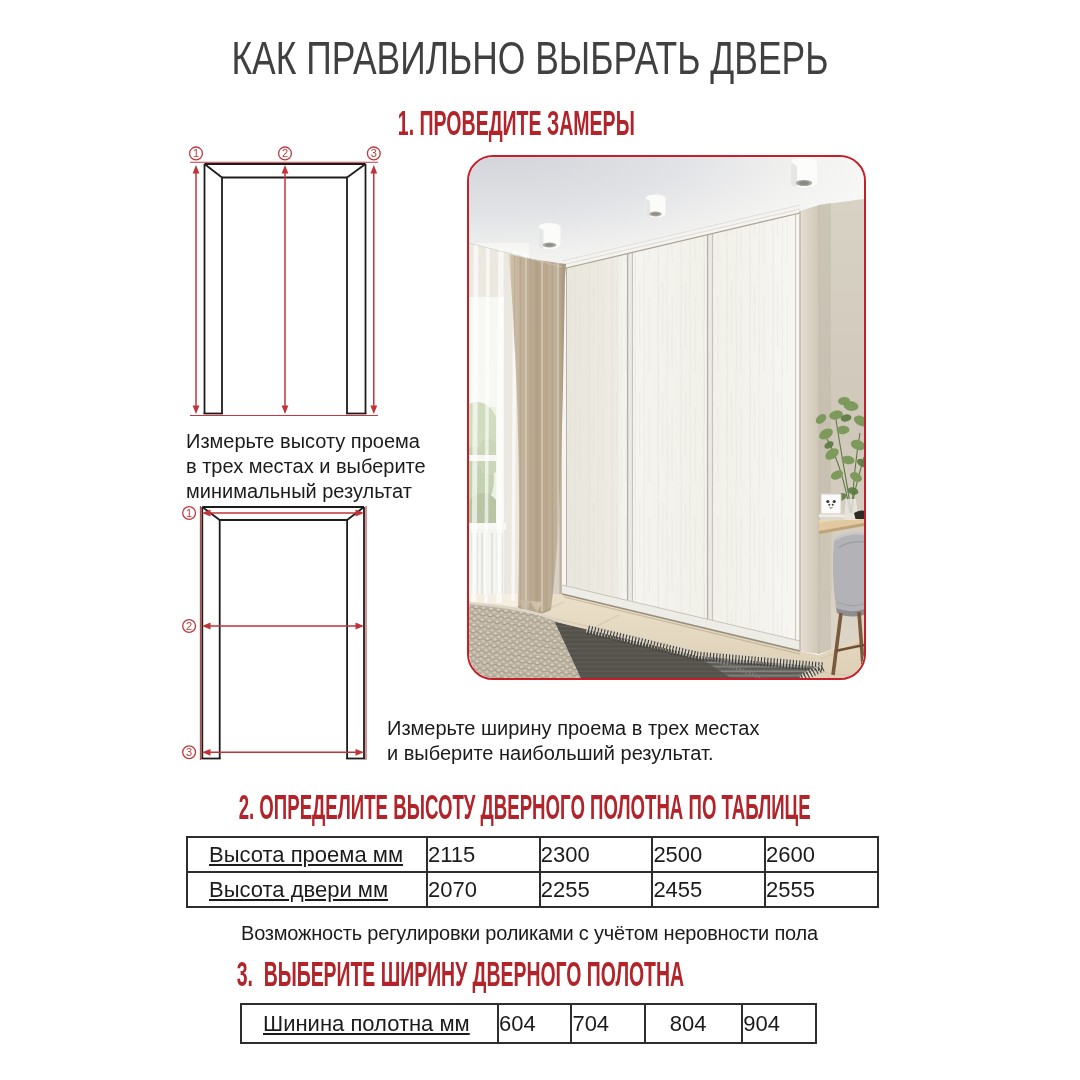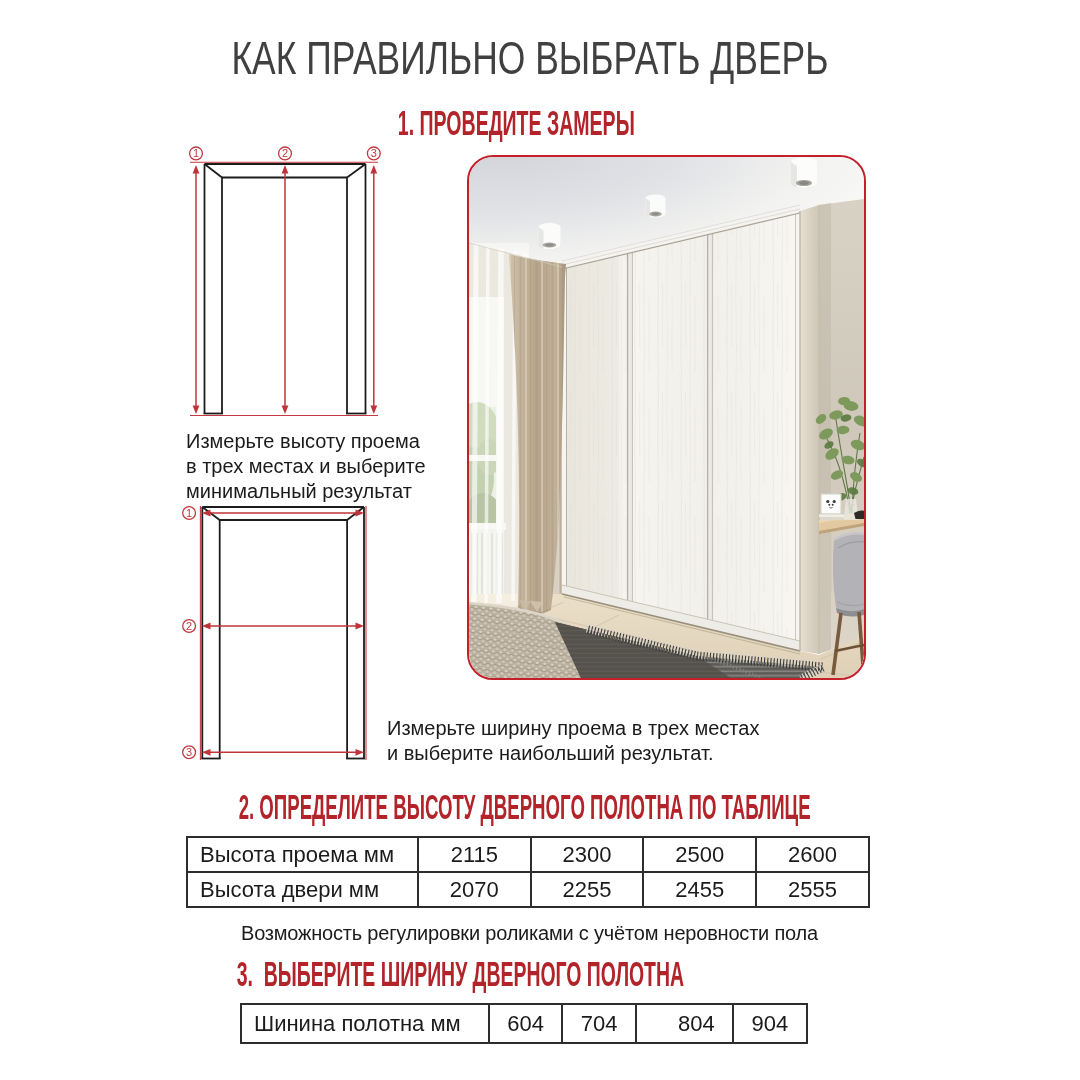--- a/index.html
+++ b/index.html
@@ -3,22 +3,22 @@
 <meta charset="utf-8">
 <style>
   html,body{margin:0;padding:0;}
   body{width:1080px;height:1080px;background:#ffffff;position:relative;overflow:hidden;
        font-family:"Liberation Sans", sans-serif;}
   .abs{position:absolute;}
   .red-h{color:#b2232a;font-weight:bold;white-space:nowrap;}
   .red-h span{display:inline-block;transform-origin:center;}
   .body-txt{color:#1b1b1b;font-size:20px;line-height:25px;}
   table{border-collapse:collapse;color:#1b1b1b;}
-  td{border:2px solid #2d2d2d;font-size:22px;padding:0;text-align:center;vertical-align:middle;}
-  td.lbl{text-align:left;padding-left:12px;}
+  td{border:2px solid #2d2d2d;font-size:22px;padding:0;text-align:left;vertical-align:middle;}
+  td.lbl{text-align:left;padding-left:21px;text-decoration:underline;}
 </style>
 </head>
 <body>
 
 <div class="abs" style="top:33px;left:0;width:1060px;text-align:center;color:#404040;font-size:47px;line-height:50px;white-space:nowrap;"><span id="ttl" style="display:inline-block;transform-origin:center;transform:scaleX(0.754);">КАК ПРАВИЛЬНО ВЫБРАТЬ ДВЕРЬ</span></div>
 
 <div class="abs red-h" style="top:104px;left:0;width:1032px;text-align:center;font-size:34.5px;line-height:38px;"><span id="h1s" style="transform:scaleX(0.566);">1. ПРОВЕДИТЕ ЗАМЕРЫ</span></div>
 
 <svg class="abs" style="top:140px;left:180px;" width="206" height="292" viewBox="0 0 206 292">
 

